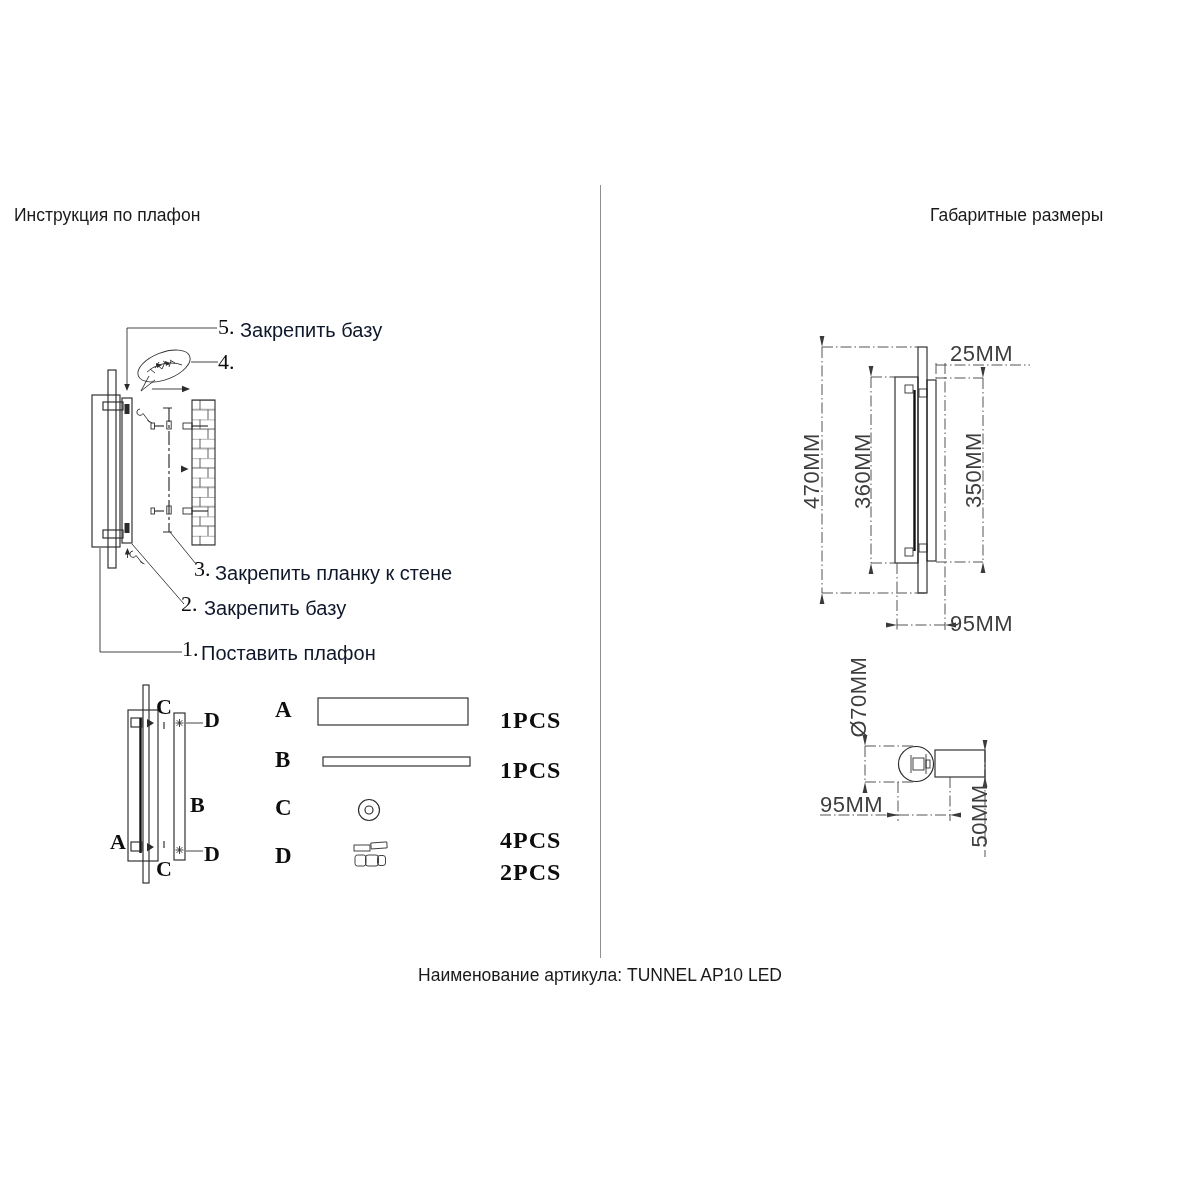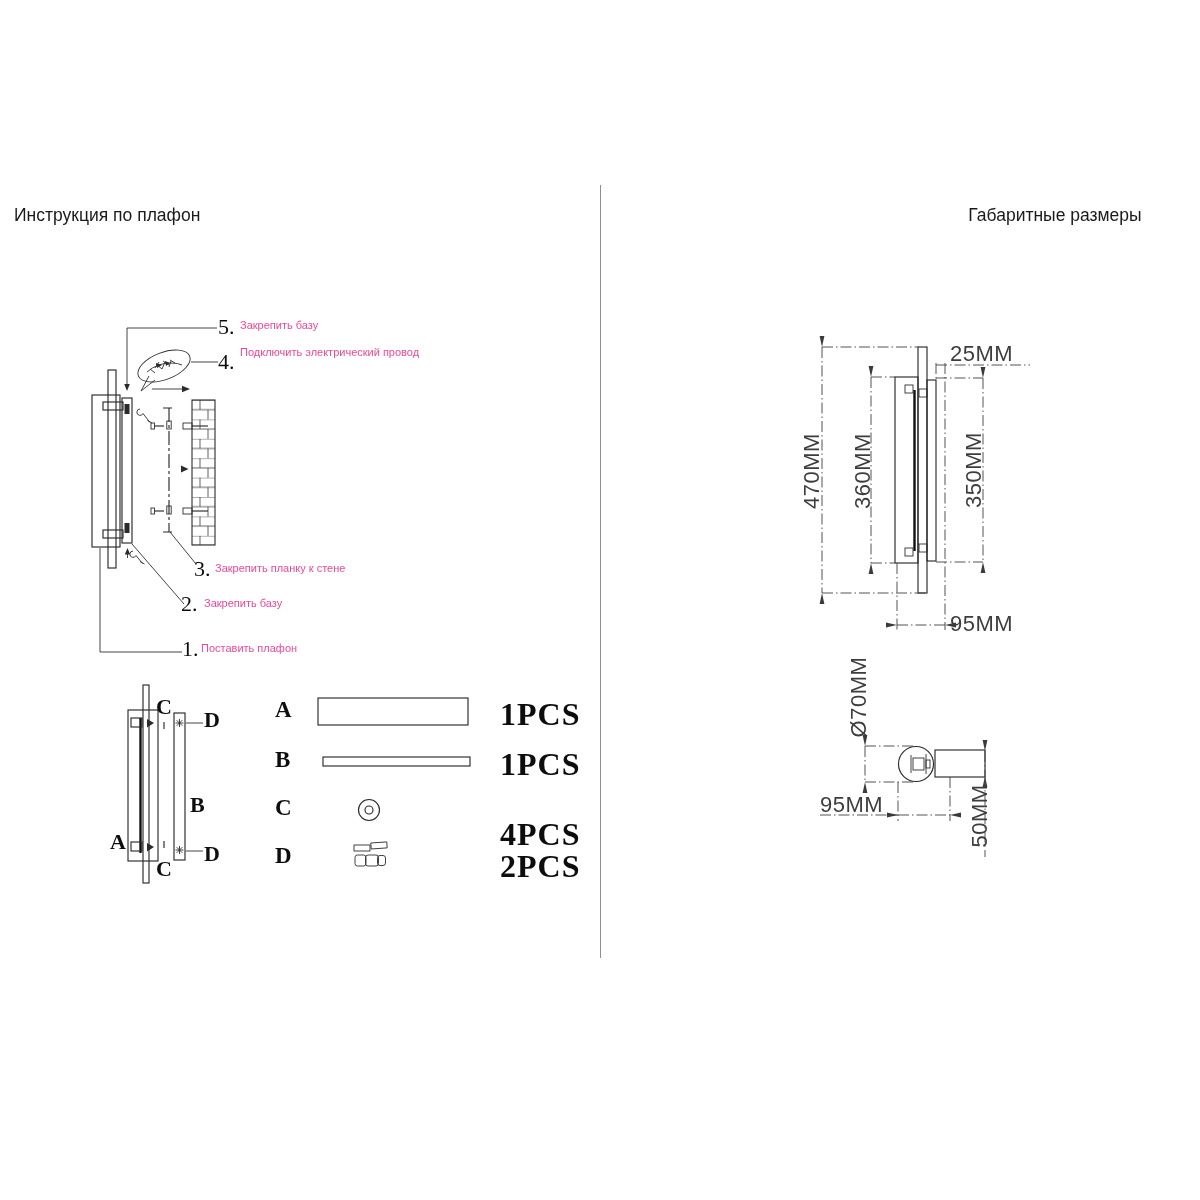--- a/index.html
+++ b/index.html
@@ -5,24 +5,24 @@
   html,body { margin:0; padding:0; background:#fff; }
   #canvas {
     position:relative; width:1200px; height:1200px; background:#ffffff;
     font-family:"Liberation Sans", sans-serif; color:#111; overflow:hidden;
   }
   #linework { position:absolute; left:0; top:0; }
   .abs { position:absolute; white-space:nowrap; }
   .title { font-size:17.5px; color:#1a1a1a; }
   .footer { font-size:17.5px; color:#1a1a1a; }
   .step-num { font-family:"Liberation Serif", serif; font-size:22px; color:#0d0d0d; }
-  .step-label { font-size:11px; color:#ec4899; }
+  .step-label { font-size:20px; color:#0f172a; }
   .step-label.wrap { white-space:normal; width:218px; line-height:21px; }
   .part-letter { font-family:"Liberation Serif", serif; font-weight:bold; font-size:23px; color:#0d0d0d; }
-  .qty { font-family:"Liberation Serif", serif; font-weight:bold; font-size:32px; letter-spacing:1px; color:#0d0d0d; }
+  .qty { font-family:"Liberation Serif", serif; font-weight:bold; font-size:24px; letter-spacing:1px; color:#0d0d0d;margin-top:11px; }
   .xl-label { font-family:"Liberation Serif", serif; font-weight:bold; font-size:22px; color:#0d0d0d; }
   
   .ln   { stroke:#2b2b2b; stroke-width:1.15; fill:none; }
   .ln2  { stroke:#2f2f2f; stroke-width:0.9;  fill:none; }
   .thick{ stroke:#101010; stroke-width:2.4;  fill:none; }
   .dd   { stroke:#4a4a4a; stroke-width:0.95; fill:none; stroke-dasharray:11 3 1.5 3; }
   .fil  { fill:#2b2b2b; stroke:none; }
   text.dim {
     font-family:"Liberation Sans", sans-serif; font-size:22px;
     fill:#3d3d3d; letter-spacing:0.5px;
@@ -193,27 +193,27 @@
       <line class="dd" x1="985" y1="751" x2="985" y2="776" marker-start="url(#ar)" marker-end="url(#ar)"></line>
       <line class="dd" x1="985" y1="776" x2="985" y2="857"></line>
 
       <text class="dim" x="866" y="697" text-anchor="middle" transform="rotate(-90 866 697)">Ø70MM</text>
       <text class="dim" x="820" y="812">95MM</text>
       <text class="dim" x="987" y="816" text-anchor="middle" transform="rotate(-90 987 816)">50MM</text>
     </g>
   </svg>
 
   <div class="abs title" style="left:14px; top:205px;">Инструкция по плафон</div>
-  <div class="abs title" style="left:930px; top:205px; width:250px; text-align:center;">Габаритные размеры</div>
+  <div class="abs title" style="left:930px; top:205px; width:250px; text-align:left;">Габаритные размеры</div>
+  <div class="abs footer" style="left:300px; top:965px; width:600px; text-align:center;">Наименование артикула: TUNNEL AP10 LED</div>
 
   <div class="abs step-num" style="left:218px; top:314px;">5.</div>
   <div class="abs step-label" style="left:240px; top:319px;">Закрепить базу</div>
 
   <div class="abs step-num" style="left:218px; top:349px;">4.</div>
-  <div class="abs step-label wrap" style="left:240px; top:342px;">Подключить электрический провод</div>
 
   <div class="abs step-num" style="left:194px; top:556px;">3.</div>
   <div class="abs step-label" style="left:215px; top:562px;">Закрепить планку к стене</div>
 
   <div class="abs step-num" style="left:181px; top:591px;">2.</div>
   <div class="abs step-label" style="left:204px; top:597px;">Закрепить базу</div>
 
   <div class="abs step-num" style="left:182px; top:636px;">1.</div>
   <div class="abs step-label" style="left:201px; top:642px;">Поставить плафон</div>
 

